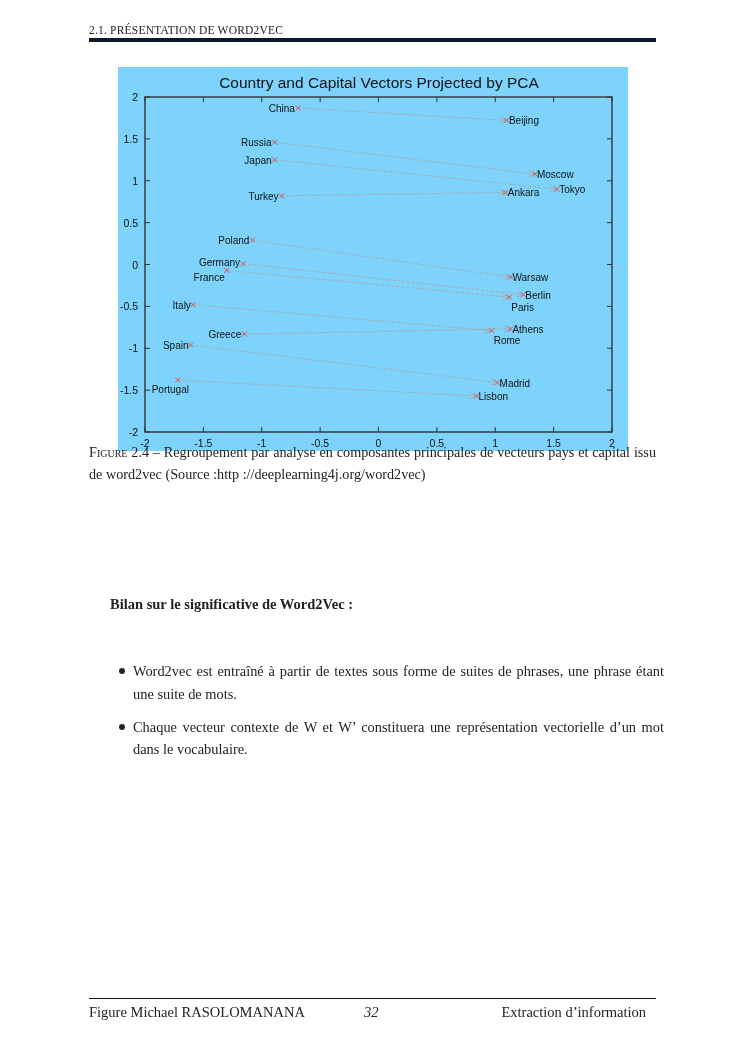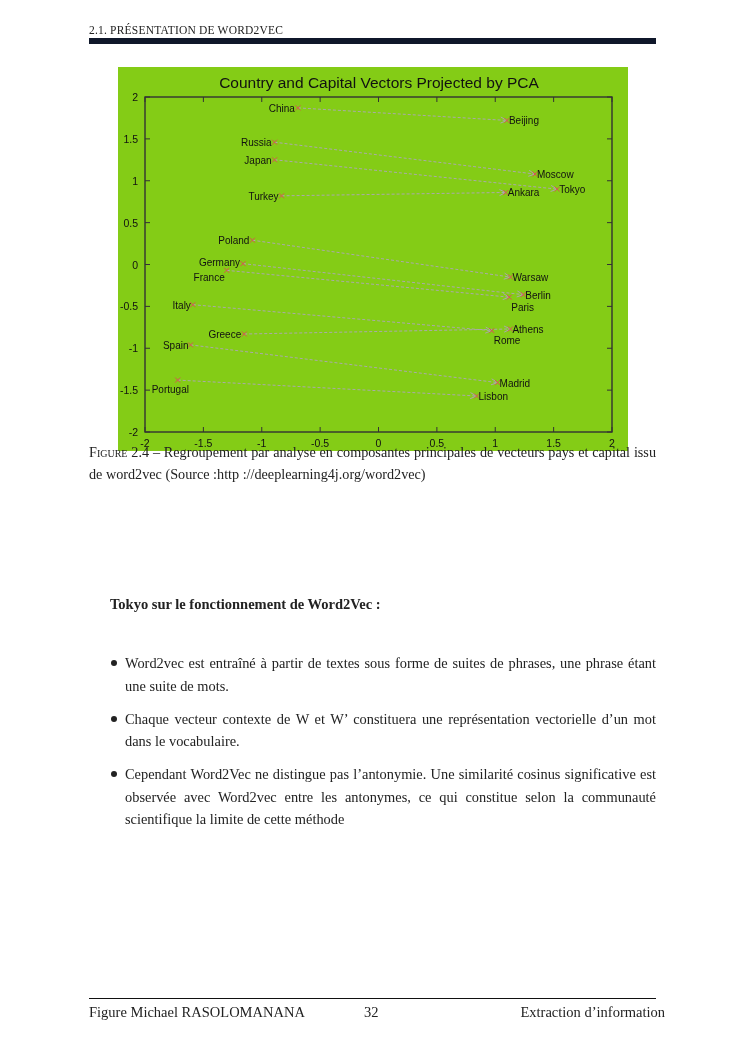--- a/index.html
+++ b/index.html
@@ -1,36 +1,36 @@
 <!DOCTYPE html>
 <html><head>
 <meta charset="utf-8">
 <style>
   html, body { margin:0; padding:0; background:#ffffff; }
   body { width:745px; height:1053px; position:relative; overflow:hidden;
          font-family:"DejaVu Serif","Liberation Serif",serif; color:#222; }
   .running-head { position:absolute; left:89px; top:24px; width:567px;
-         font-size:11.5px; letter-spacing:0.2px; border-bottom:6px solid #0f172a; padding-bottom:2px;
+         font-size:11.5px; letter-spacing:0.2px; border-bottom:4px solid #0f172a; padding-bottom:2px;
          font-family:"Liberation Serif",serif; }
-  .figure { position:absolute; left:118px; top:67px; width:510px; height:384px; background:#84cc16; }
+  .figure { position:absolute; left:118px; top:67px; width:510px; height:384px; background:#7dd3fc; }
   .figure svg { display:block; }
   .caption { position:absolute; left:89px; top:441px; width:567px; font-size:14.2px; line-height:22px;
          font-family:"Liberation Serif",serif; text-align:justify; }
   .caption .sc { font-variant:small-caps; }
   .section-title { position:absolute; left:110px; top:596px; font-size:14.5px; font-weight:bold;
          font-family:"Liberation Serif",serif; }
-  .bullets { position:absolute; left:110px; top:652px; width:546px; margin:0; padding:0; list-style:none;
+  .bullets { position:absolute; left:110px; top:652px; width:546px; margin:8px; padding:0; list-style:none;
          font-family:"Liberation Serif",serif; font-size:14.4px; line-height:22.5px; }
   .bullets li { position:relative; padding-left:15px; margin-bottom:10.5px; text-align:justify; }
   .bullets li .dot { position:absolute; left:1px; top:8px; width:6px; height:6px; border-radius:50%; background:#222; }
   .footer-rule { position:absolute; left:89px; top:998px; width:567px; height:0; border-top:1px solid #111; }
   .footer { position:absolute; top:1004px; font-size:14.5px; font-family:"Liberation Serif",serif; }
   .footer.left { left:89px; }
-  .footer.center { left:364px; }
-  .footer.right { right:80px;font-family:Liberation Serif, serif; }
+  .footer.center { left:364px;font-style:italic; }
+  .footer.right { right:99px;font-family:Liberation Serif, serif; }
   .chart-text { font-family:"Liberation Sans",sans-serif; fill:#111; }
 </style>
 </head>
 <body>
 
 <div class="running-head">2.1.  PRÉSENTATION DE WORD2VEC</div>
 
 <div class="figure">
   <svg id="chart" width="510" height="384" viewBox="0 0 510 384">
     <text id="chart-title" class="chart-text" x="261" y="21" font-size="15.5" text-anchor="middle">Country and Capital Vectors Projected by PCA</text>
@@ -227,24 +227,23 @@
         <text x="70.5325" y="281.9" font-size="10" text-anchor="end" class="chart-text">Spain</text>
         <text x="381.585" y="319.5875" font-size="10" text-anchor="start" class="chart-text">Madrid</text>
         <text x="33.690000000000005" y="326.075" font-size="10" text-anchor="start" class="chart-text">Portugal</text>
         <text x="360.57" y="332.9875" font-size="10" text-anchor="start" class="chart-text">Lisbon</text>
       </g>
   </svg>
 </div>
 
 <div class="caption"><span class="sc">Figure 2.4</span><span> – Regroupement par analyse en composantes principales de vecteurs pays et capital issu de word2vec (Source :http ://deeplearning4j.org/word2vec)</span></div>
 
-<div class="section-title">Tokyo sur le fonctionnement de Word2Vec :</div>
+<div class="section-title">Bilan sur le significative de Word2Vec :</div>
 
 <ul class="bullets">
   <li><span class="dot"></span><span>Word2vec est entraîné à partir de textes sous forme de suites de phrases, une phrase étant une suite de mots.</span></li>
   <li><span class="dot"></span><span>Chaque vecteur contexte de W et W’ constituera une représentation vectorielle d’un mot dans le vocabulaire.</span></li>
-  <li><span class="dot"></span><span>Cependant Word2Vec ne distingue pas l’antonymie. Une similarité cosinus significative est observée avec Word2vec entre les antonymes, ce qui constitue selon la communauté scientifique la limite de cette méthode</span></li>
 </ul>
 
 <div class="footer-rule"></div>
 <div class="footer left">Figure Michael RASOLOMANANA</div>
 <div class="footer center">32</div>
 <div class="footer right">Extraction d’information</div>
 
 </body></html>

